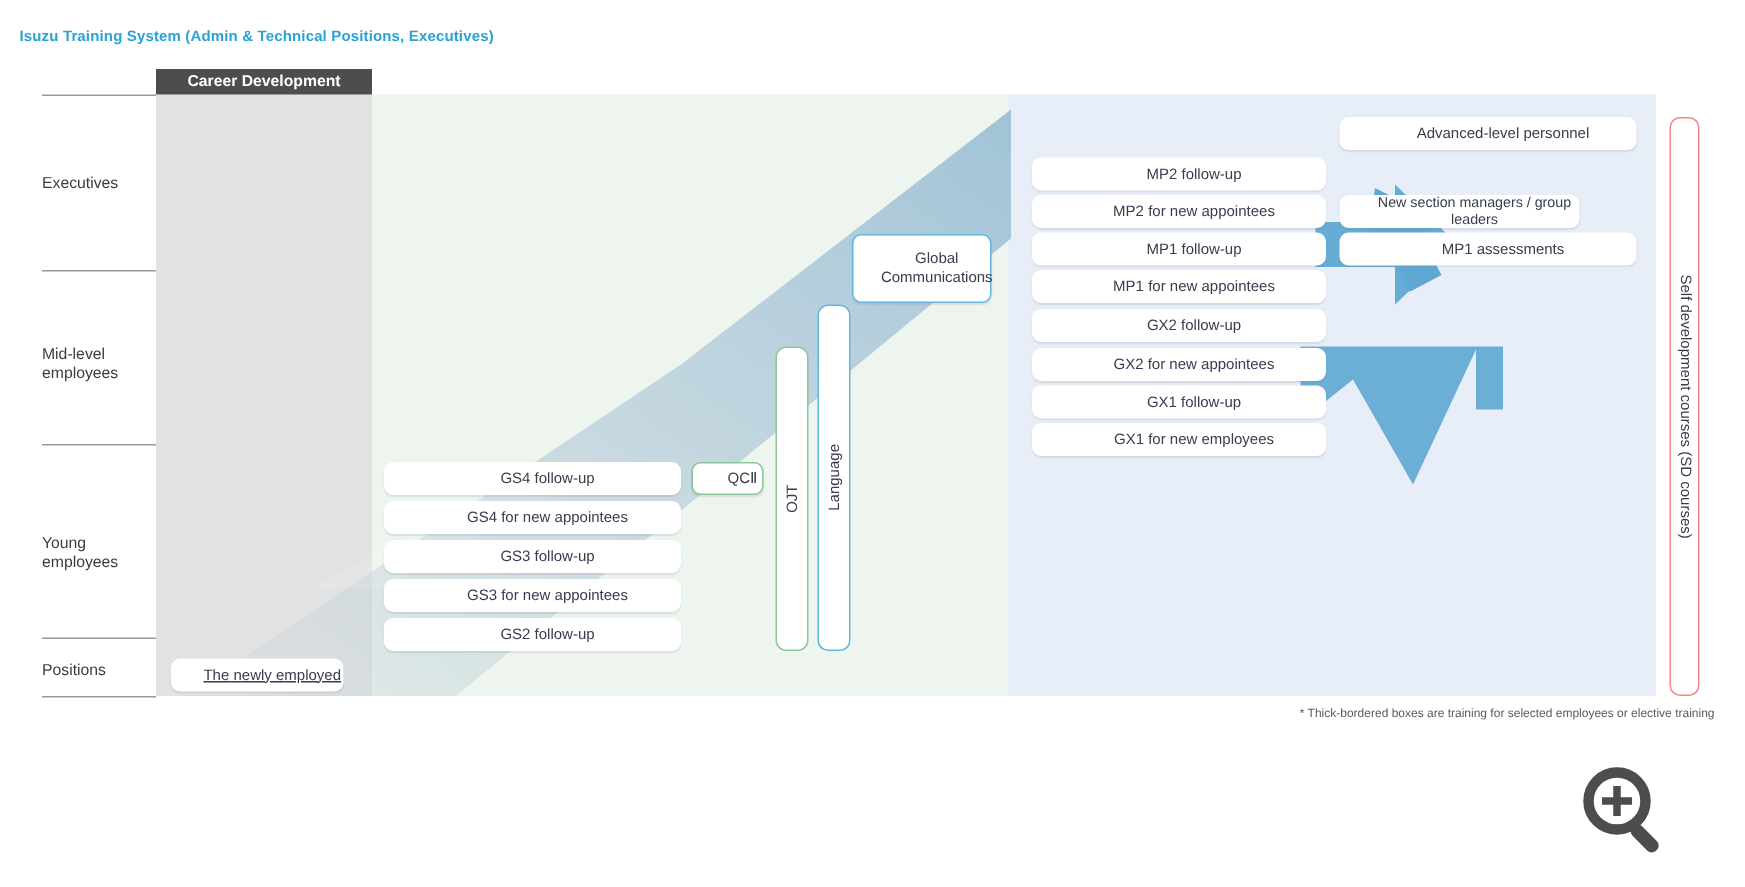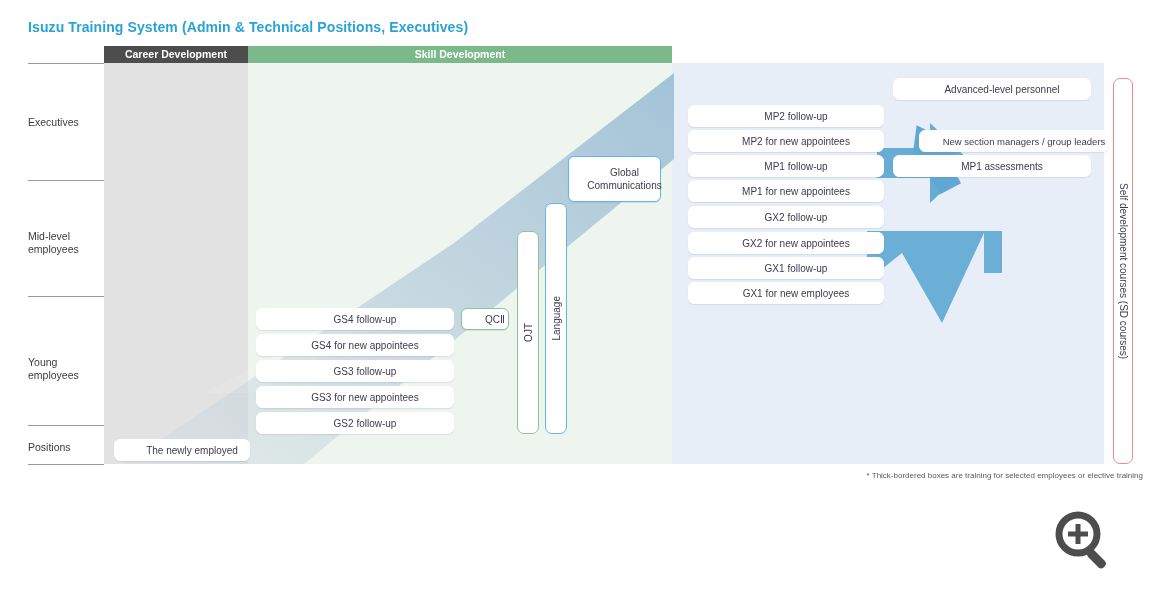--- a/index.html
+++ b/index.html
@@ -5,22 +5,22 @@
   html,body{margin:0;padding:0;}
   body{
     width:1163px;height:591px;background:#ffffff;
     font-family:"Liberation Sans","DejaVu Sans",sans-serif;
     overflow:hidden;position:relative;
   }
   #stage{position:absolute;left:0;top:0;width:1163px;height:591px;}
 
   
   .title{
-    position:absolute;left:28px;top:19px;
-    font-size:14px;font-weight:bold;color:#29a3d4;
+    position:absolute;left:13px;top:19px;
+    font-size:10px;font-weight:bold;color:#29a3d4;
     letter-spacing:.1px;white-space:nowrap;
   }
 
   
   .colhead{
     position:absolute;top:46px;height:17px;line-height:17px;
     color:#ffffff;font-size:10.5px;font-weight:bold;text-align:center;
     white-space:nowrap;overflow:hidden;
   }
   .ch-career{left:104px;width:144px;background:#4d4d4d;}
@@ -93,40 +93,39 @@
           <stop offset="45%" stop-color="#b8cddb" stop-opacity="0.70"></stop>
           <stop offset="100%" stop-color="#9dc0d6" stop-opacity="0.95"></stop>
         </linearGradient>
       </defs>
       <polygon points="20,401 200,401 570,96 570,10 350,180" fill="url(#bandgrad)"></polygon>
       <polygon points="100,330 150,330 300,250 250,250" fill="#ffffff" opacity="0.10"></polygon>
     </svg>
   </div>
 
   <div class="colhead ch-career">Career Development</div>
-  <div class="colhead ch-skill">Skill Development</div>
 
   <div class="rowline" style="top:63px"></div>
   <div class="rowline" style="top:180px"></div>
   <div class="rowline" style="top:296px"></div>
   <div class="rowline" style="top:425px"></div>
   <div class="rowline" style="top:464px"></div>
 
   <div class="rowlabel" style="top:116px">Executives</div>
   <div class="rowlabel" style="top:230px">
     <div>Mid-level</div>
     <div>employees</div>
   </div>
   <div class="rowlabel" style="top:356px">
     <div>Young</div>
     <div>employees</div>
   </div>
   <div class="rowlabel" style="top:441px">Positions</div>
 
-  <div class="box" style="left:114px;top:439px;width:136px;height:22px;">The newly employed</div>
+  <div class="box" style="left:114px;top:439px;width:115px;height:22px;text-decoration:underline;">The newly employed</div>
 
   <div class="box" style="left:256px;top:308px;width:198px;height:22px;">GS4 follow-up</div>
   <div class="box" style="left:256px;top:334px;width:198px;height:22px;">GS4 for new appointees</div>
   <div class="box" style="left:256px;top:360px;width:198px;height:22px;">GS3 follow-up</div>
   <div class="box" style="left:256px;top:386px;width:198px;height:22px;">GS3 for new appointees</div>
   <div class="box" style="left:256px;top:412px;width:198px;height:22px;">GS2 follow-up</div>
 
   <div class="box thick-green" style="left:461px;top:308px;width:48px;height:22px;">QCⅡ</div>
 
   <div class="box thick-blue" style="left:568px;top:156px;width:93px;height:46px;flex-direction:column;line-height:13px;">
@@ -155,21 +154,21 @@
   <div class="box" style="left:688px;top:105px;width:196px;height:22px;">MP2 follow-up</div>
   <div class="box" style="left:688px;top:130px;width:196px;height:22px;">MP2 for new appointees</div>
   <div class="box" style="left:688px;top:155px;width:196px;height:22px;">MP1 follow-up</div>
   <div class="box" style="left:688px;top:180px;width:196px;height:22px;">MP1 for new appointees</div>
   <div class="box" style="left:688px;top:206px;width:196px;height:22px;">GX2 follow-up</div>
   <div class="box" style="left:688px;top:232px;width:196px;height:22px;">GX2 for new appointees</div>
   <div class="box" style="left:688px;top:257px;width:196px;height:22px;">GX1 follow-up</div>
   <div class="box" style="left:688px;top:282px;width:196px;height:22px;">GX1 for new employees</div>
 
   <div class="box" style="left:893px;top:78px;width:198px;height:22px;">Advanced-level personnel</div>
-  <div class="box" style="left:919px;top:130px;width:190px;height:22px;font-size:9.5px;text-align:right;">New section managers / group leaders</div>
+  <div class="box" style="left:893px;top:130px;width:160px;height:22px;font-size:9.5px;">New section managers / group leaders</div>
   <div class="box" style="left:893px;top:155px;width:198px;height:22px;">MP1 assessments</div>
 
   <div class="vbox thick-red" style="left:1113px;top:78px;width:20px;height:386px;border:1.4px solid #ef8a8a;">
     <span>Self development courses (SD courses)</span>
   </div>
 
   <div class="footnote">* Thick-bordered boxes are training for selected employees or elective training</div>
 
   <div class="magnifier">
     <svg width="62" height="62" viewBox="0 0 62 62">

